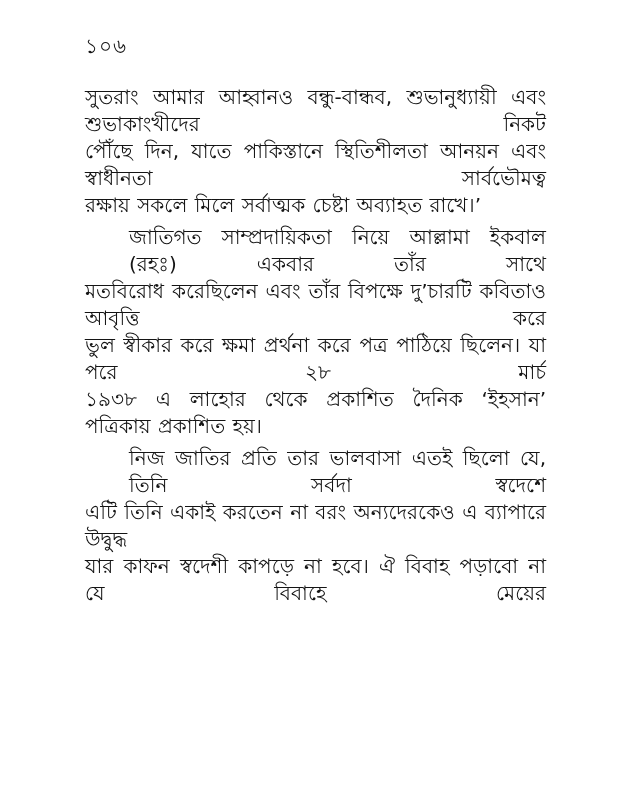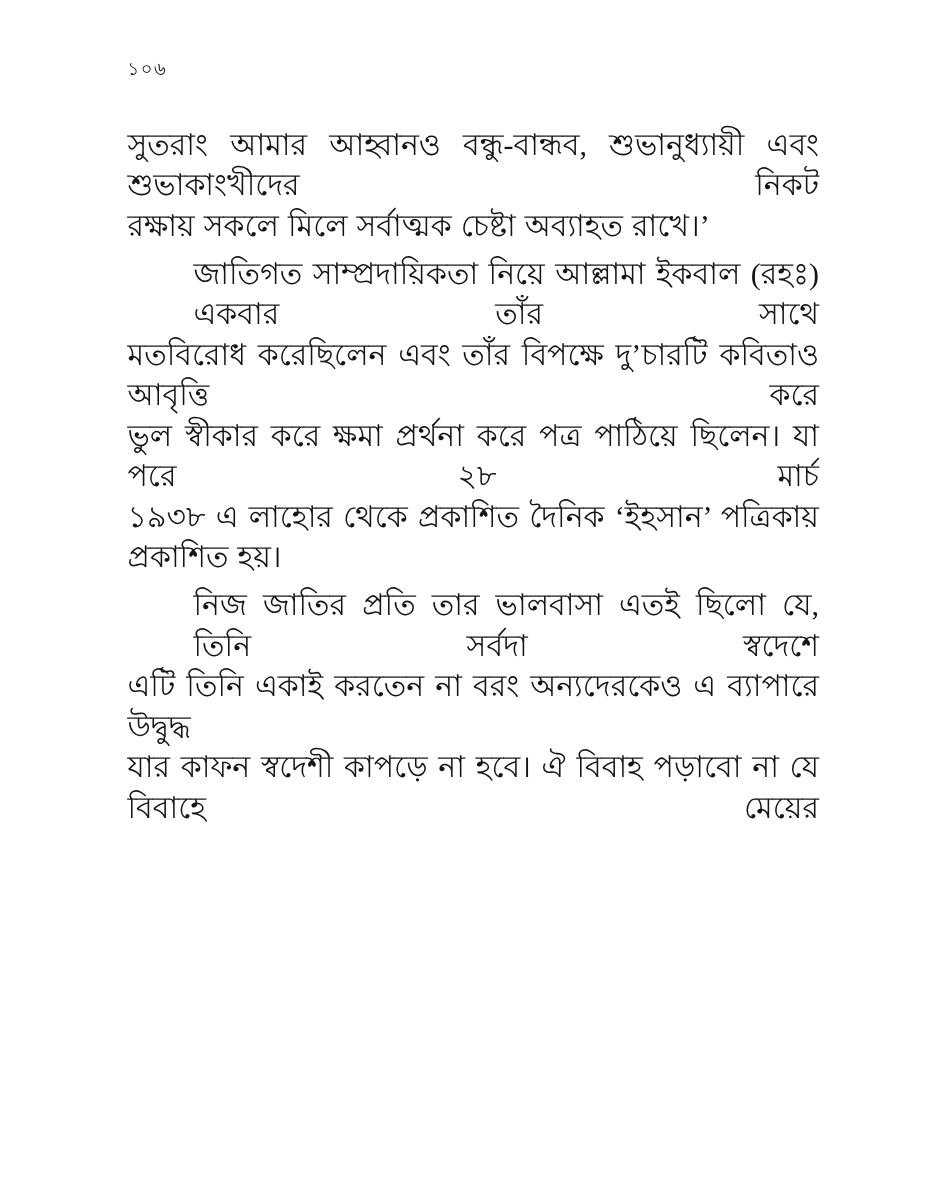--- a/index.html
+++ b/index.html
@@ -14,53 +14,53 @@
     width: 618px; height: 800px;
     padding: 36px 72px 18px 85px;
     background: #ffffff;
     color: #141414;
     overflow: hidden;
   }
   .header {
     display: grid;
     grid-template-columns: 1fr auto 1fr;
     align-items: baseline;
-    font-size: 12px;
+    font-size: 20px;
     line-height: 20px;
     margin-bottom: 28px;
   }
   .pagenum { justify-self: start; letter-spacing: 1px; }
   .title   { justify-self: center; transform: translateX(14px); white-space: nowrap; }
   .body {
     font-size: 20px;
     line-height: 27px;
     word-spacing: 1px;
   }
   .para { margin: 0 0 5px 0; }
   .para:last-child { margin-bottom: 0; }
   .line {
     display: block;
     text-align: justify;
     text-align-last: justify;
-    font-family: Liberation Serif, serif;
   }
   .line.last { text-align-last: left; }
   .para.indent .line:first-child { padding-left: 44px; }
 </style>
 </head>
 <body>
 
 <div class="page">
   <div class="header">
     <span class="pagenum">১০৬</span>
     <span></span>
   </div>
   <div class="body">
       <p class="para">
         <span class="line">সুতরাং আমার আহ্বানও বন্ধু-বান্ধব, শুভানুধ্যায়ী এবং শুভাকাংখীদের নিকট</span>
+        <span class="line">পৌঁছে দিন, যাতে পাকিস্তানে স্থিতিশীলতা আনয়ন এবং স্বাধীনতা সার্বভৌমত্ব</span>
         <span class="line last">রক্ষায় সকলে মিলে সর্বাত্মক চেষ্টা অব্যাহত রাখে।’</span>
       </p>
       <p class="para indent">
         <span class="line">জাতিগত সাম্প্রদায়িকতা নিয়ে আল্লামা ইকবাল (রহঃ) একবার তাঁর সাথে</span>
         <span class="line">মতবিরোধ করেছিলেন এবং তাঁর বিপক্ষে দু’চারটি কবিতাও আবৃত্তি করে</span>
         <span class="line">ভুল স্বীকার করে ক্ষমা প্রর্থনা করে পত্র পাঠিয়ে ছিলেন। যা পরে ২৮ মার্চ</span>
         <span class="line last">১৯৩৮ এ লাহোর থেকে প্রকাশিত দৈনিক ‘ইহসান’ পত্রিকায় প্রকাশিত হয়।</span>
       </p>
       <p class="para indent">
         <span class="line">নিজ জাতির প্রতি তার ভালবাসা এতই ছিলো যে, তিনি সর্বদা স্বদেশে</span>

